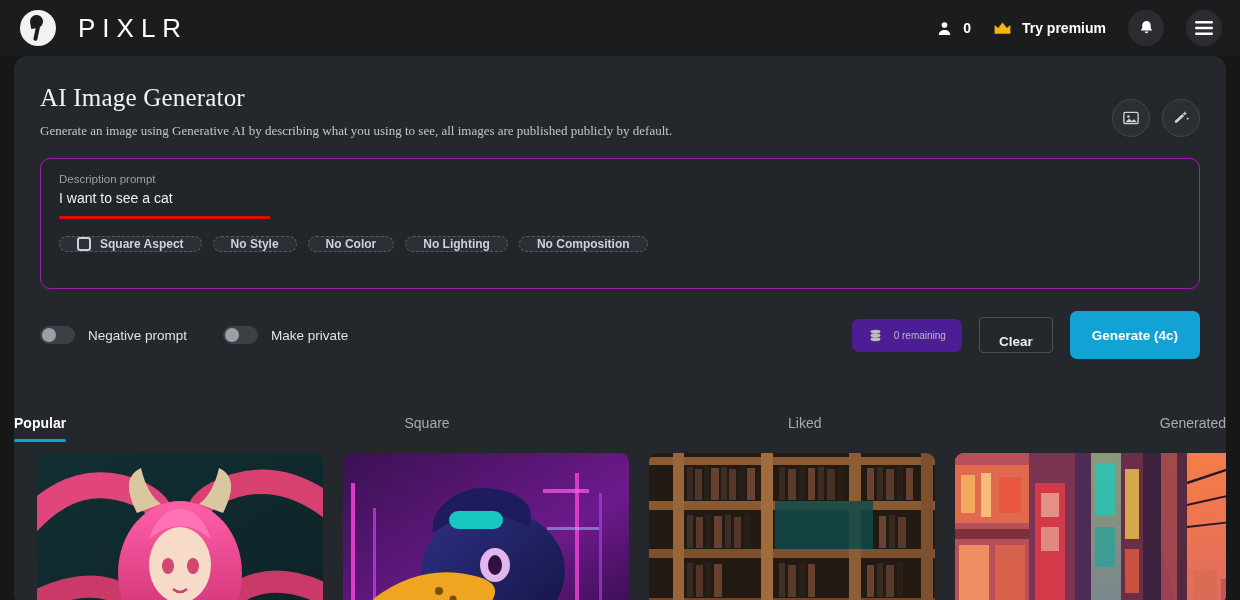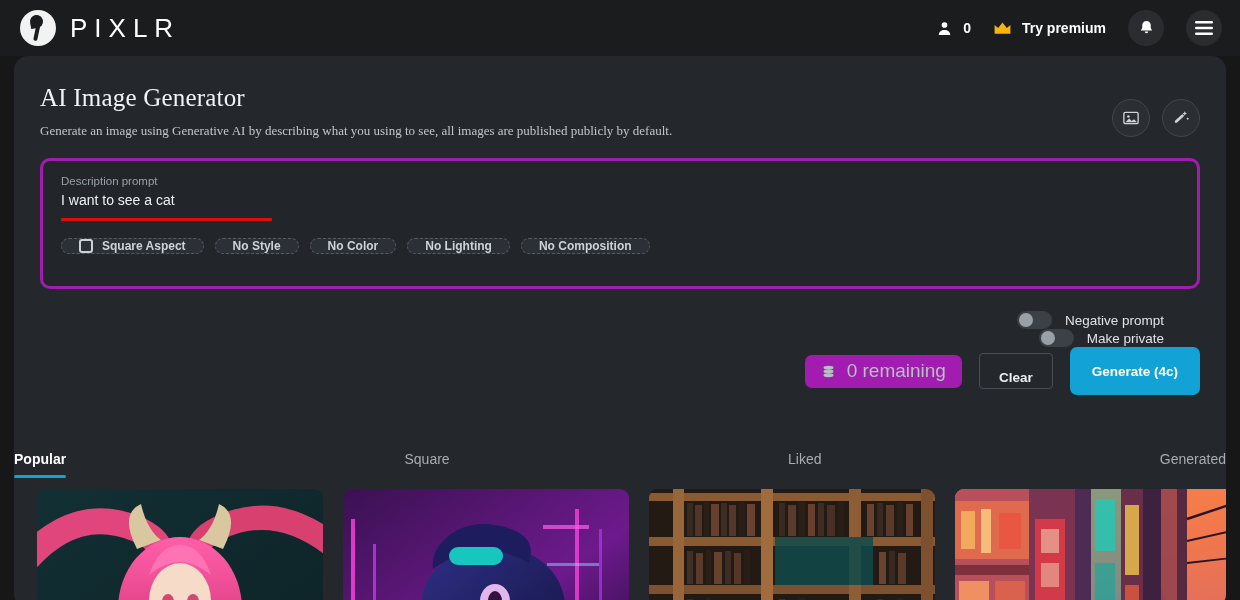--- a/index.html
+++ b/index.html
@@ -17,21 +17,21 @@
   
   .topbar {
     height: 56px;
     background: #1b1c1e;
     display: flex;
     align-items: center;
     padding: 0 18px 0 20px;
     position: relative;
     z-index: 5;
   }
-  .brand { display: flex; align-items: center; gap: 14px; }
+  .brand { display: flex; align-items: center; gap: 22px; }
   .logo-mark {
     width: 36px; height: 36px;
     border-radius: 50%;
     background: #f2f2f2;
     position: relative;
     flex: none;
   }
   .logo-mark::before {
     content: "";
     position: absolute;
@@ -101,21 +101,21 @@
     width: 38px; height: 38px; border-radius: 50%;
     border: 1px solid #43474d;
     background: #2b2f34;
     display: flex; align-items: center; justify-content: center;
     cursor: pointer;
   }
 
   
   .prompt-box {
     margin: 19px 26px 0 26px;
-    border: 3px solid #a21caf;
+    border: 1px solid #a21caf;
     border-radius: 10px;
     background: #22262b;
     padding: 14px 18px 18px 18px;
     height: 131px;
     position: relative;
   }
   .prompt-label { font-size: 11.5px; color: #9aa0a7; }
   .prompt-value {
     margin-top: 5px;
     font-size: 14px;
@@ -148,23 +148,22 @@
     width: 14px; height: 14px;
     border: 2px solid #cdd2d8;
     border-radius: 3px;
     display: block;
     flex: none;
   }
 
   
   .controls {
     display: flex;
-    align-items: flex-end;
+    align-items: center;
     margin: 22px 26px 0 26px;
-    flex-direction: column;
   }
   .toggle-wrap { display: flex; align-items: center; gap: 13px; margin-right: 36px; cursor: pointer;}
   .toggle {
     width: 35px; height: 18px;
     border-radius: 9px;
     background: #3c4147;
     position: relative;
     flex: none;
   }
   .toggle::after {
@@ -173,25 +172,25 @@
     left: 2px; top: 2px;
     width: 14px; height: 14px;
     border-radius: 50%;
     background: #9aa0a7;
   }
   .toggle-label { font-size: 13.5px; color: #dfe2e6; }
 
   .controls-right { margin-left: auto; display: flex; align-items: center; gap: 17px;}
   .remaining {
     display: flex; align-items: center; gap: 11px;
-    background: #a21caf;
+    background: #4c1d95;
     border-radius: 7px;
     height: 33px;
     padding: 0 16px;
-    font-size: 19px;
+    font-size: 10px;
     color: #b9bec4;
   }
   .btn-clear {
     height: 36px;
     min-width: 70px;
     padding: 16px 19px;
     border-radius: 4px;
     border: 1px solid #4a4f55;
     background: transparent;
     color: #eceef0;

